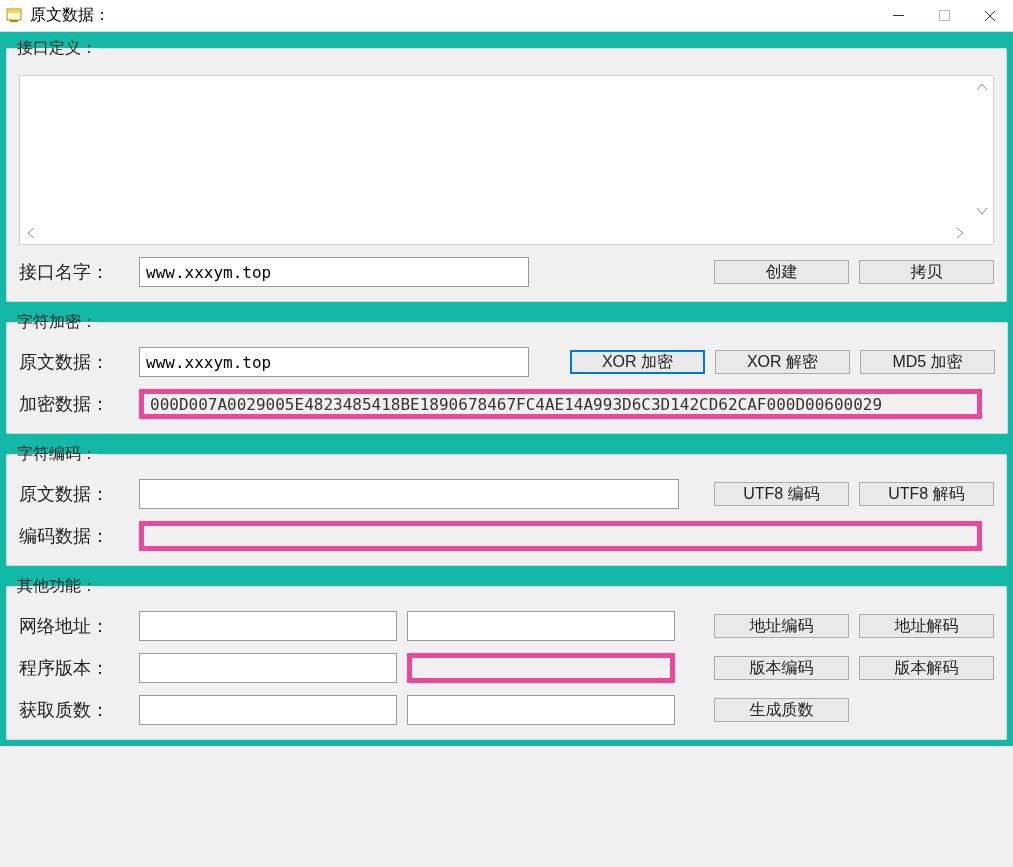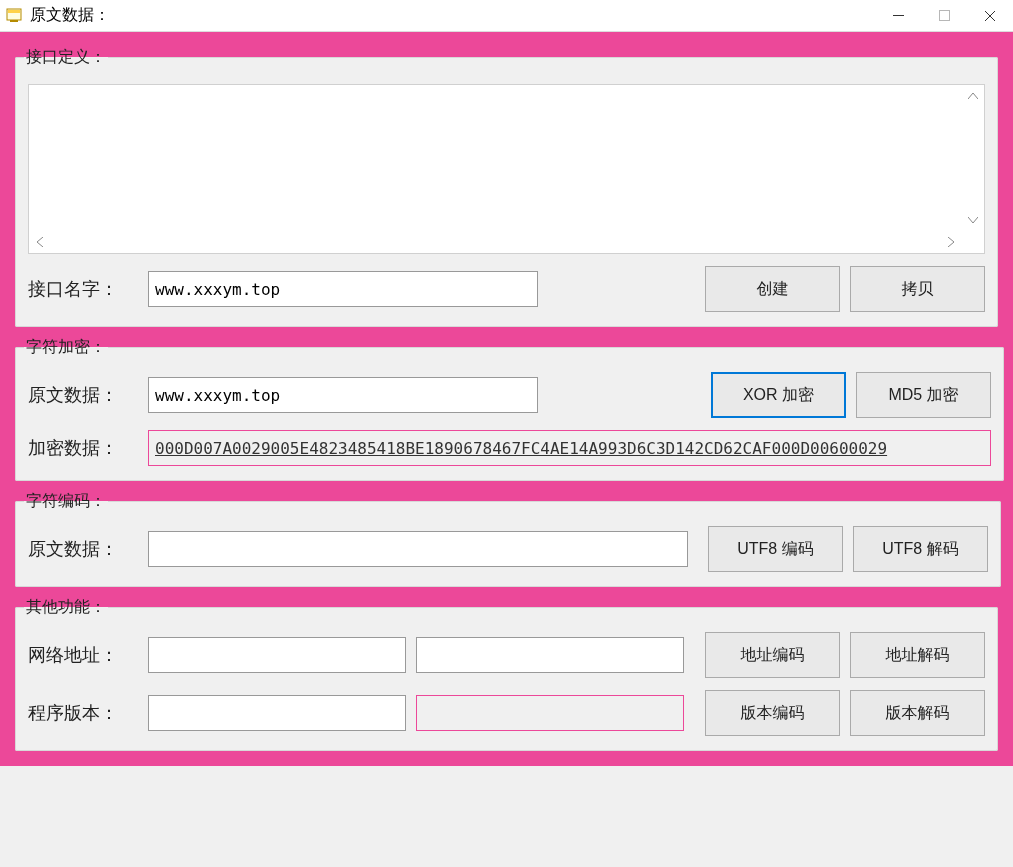--- a/index.html
+++ b/index.html
@@ -37,22 +37,22 @@
       width: 46px;
       height: 32px;
       display: flex;
       align-items: center;
       justify-content: center;
       color: #555;
       font-size: 12px;
     }
     .win-btn svg { stroke: #333; stroke-width: 1; fill: none; }
     .client {
-      padding: 15px;
-      background: #ec4899;
+      padding: 6px;
+      background: #14b8a6;
     }
     fieldset {
       border: 1px solid #d8d8d8;
       border-radius: 2px;
       margin-bottom: 10px;
       padding: 10px 12px 14px 12px;
       background: #f0f0f0;
     }
     legend {
       font-size: 16px;
@@ -101,36 +101,35 @@
       gap: 10px;
     }
     .row.first { margin-top: 4px; }
     .label {
       width: 110px;
       font-size: 18px;
       color: #222;
       flex-shrink: 0;
     }
     input.text {
-      height: 36px;
+      height: 30px;
       border: 1px solid #999;
       background: #fff;
       font-family: "Consolas", "SimSun", monospace;
       font-size: 16px;
       padding: 0 6px;
       color: #000;
     }
     input.readonly {
       background: #f0f0f0;
-      border: 1px solid #ec4899;
+      border: 5px solid #ec4899;
       color: #333;
-      text-decoration: underline;
     }
     .btn {
-      height: 46px;
+      height: 24px;
       background: #e9e9e9;
       border: 1px solid #aaa;
       font-size: 16px;
       color: #222;
       display: flex;
       align-items: center;
       justify-content: center;
       cursor: default;
       font-family: inherit;
     }
@@ -235,36 +234,41 @@
     </div>
   </fieldset>
 
   <fieldset>
     <legend>字符加密：</legend>
     <div class="row first">
       <span class="label">原文数据：</span>
       <input class="text w-field2" value="www.xxxym.top" style="">
       <span class="spacer-flex"></span>
       <button class="btn primary-outline w-btn130">XOR 加密</button>
+      <button class="btn w-btn130">XOR 解密</button>
       <button class="btn w-btn130">MD5 加密</button>
     </div>
     <div class="row">
       <span class="label">加密数据：</span>
       <input class="text readonly w-fieldlong" readonly="" value="000D007A0029005E4823485418BE1890678467FC4AE14A993D6C3D142CD62CAF000D00600029" style="">
     </div>
   </fieldset>
 
   <fieldset>
     <legend>字符编码：</legend>
     <div class="row first">
       <span class="label">原文数据：</span>
       <input class="text w-fieldenc" value="" style="">
       <span class="spacer-flex"></span>
       <button class="btn w-btn130">UTF8 编码</button>
       <button class="btn w-btn130">UTF8 解码</button>
+    </div>
+    <div class="row">
+      <span class="label">编码数据：</span>
+      <input class="text readonly w-fieldlong" readonly="" value="" style="">
     </div>
   </fieldset>
 
   <fieldset style="margin-bottom:0;">
     <legend>其他功能：</legend>
     <div class="row first">
       <span class="label">网络地址：</span>
       <input class="text w-half" value="" style="">
       <input class="text w-402" value="" style="">
       <span class="spacer-flex"></span>
@@ -272,15 +276,23 @@
       <button class="btn w-btn130">地址解码</button>
     </div>
     <div class="row">
       <span class="label">程序版本：</span>
       <input class="text w-half" value="" style="">
       <input class="text readonly w-402" readonly="" value="" style="">
       <span class="spacer-flex"></span>
       <button class="btn w-btn130">版本编码</button>
       <button class="btn w-btn130">版本解码</button>
     </div>
+    <div class="row">
+      <span class="label">获取质数：</span>
+      <input class="text w-half" value="" style="">
+      <input class="text w-402" value="" style="">
+      <span class="spacer-flex"></span>
+      <button class="btn w-btn130">生成质数</button>
+      <span style="width:135px;"></span>
+    </div>
   </fieldset>
 
 </div>
 
 </body></html>

